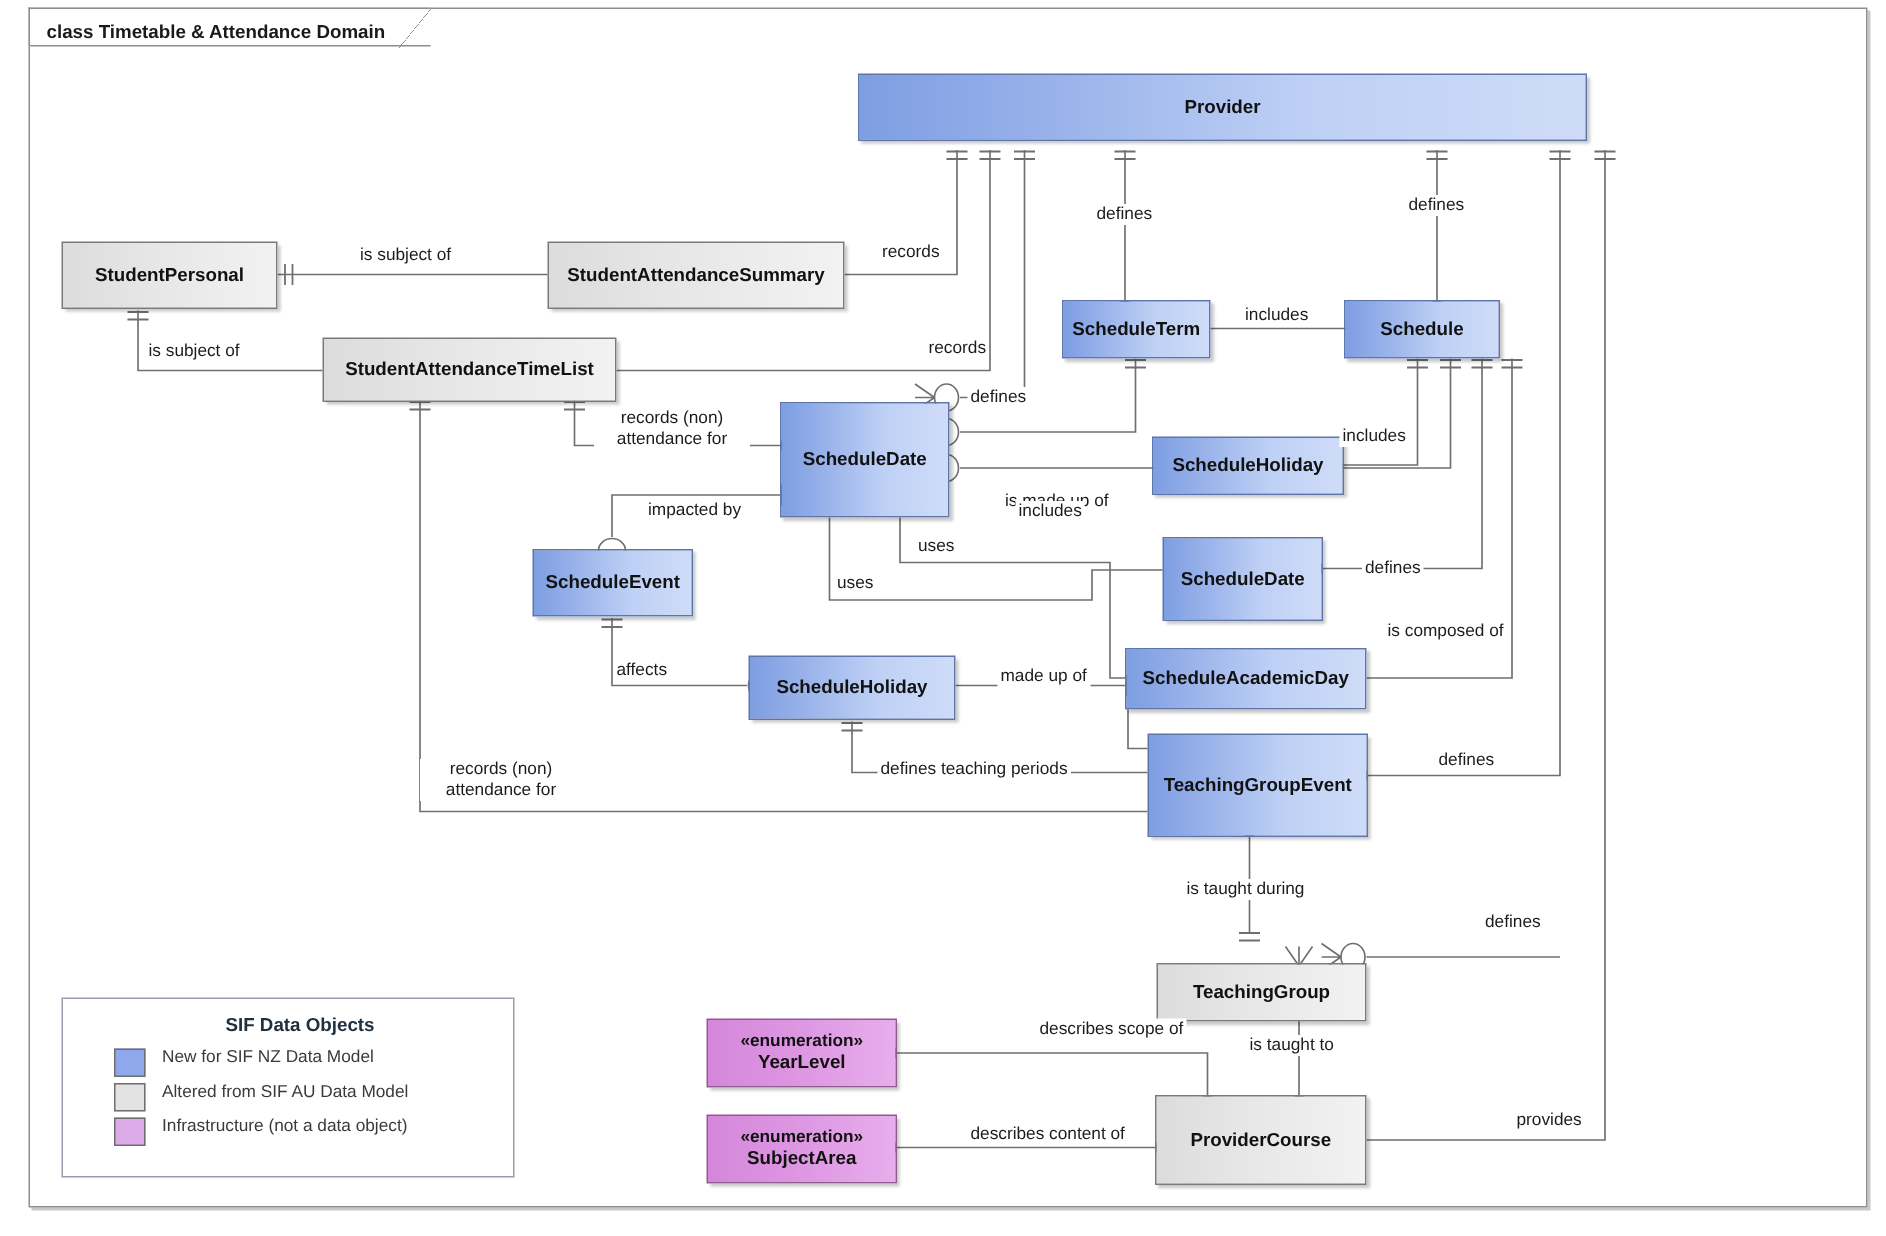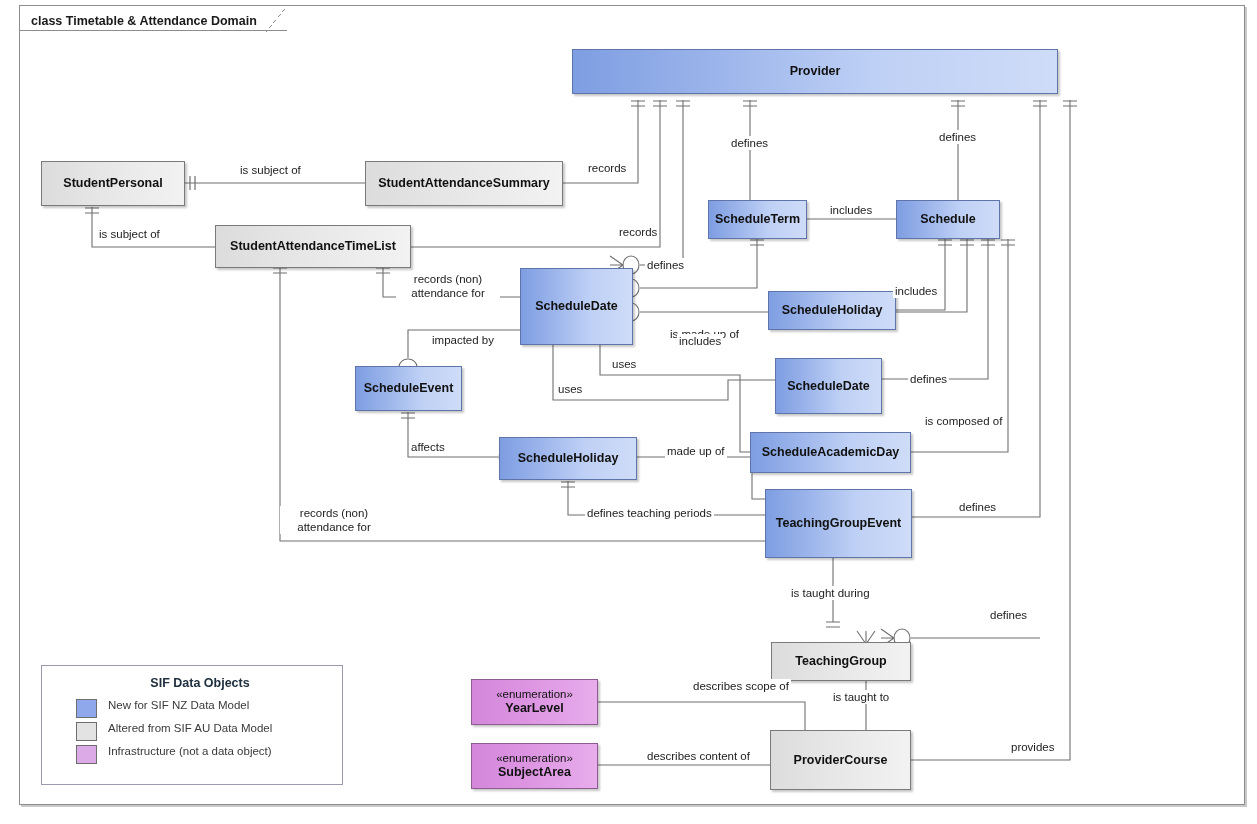--- a/index.html
+++ b/index.html
@@ -42,21 +42,21 @@
     border-color:#5f74a8;
   }
   .node.gray{
     background:linear-gradient(to right,#dcdcdc 0%,#e6e6e6 40%,#f2f2f2 100%);
     border-color:#7a7a7a;
   }
   .node.enum{
     background:#dd8fe0;border-color:#8d5b90;
     background:linear-gradient(to right,#d487da 0%,#dd95e2 45%,#e7adec 100%);
   }
-  .node .stereo{display:block;font-weight:normal;font-size:11.5px;}
+  .node .stereo{display:block;font-weight:bold;font-size:11.5px;}
   .node .nm{display:block;}
 
   
   .lbl{
     position:absolute;font-size:11.5px;color:#1c1c1c;line-height:1.22;
     background:#fff;padding:0 2px;white-space:nowrap;
   }
   .lbl.two{white-space:normal;text-align:center;}
 
   

